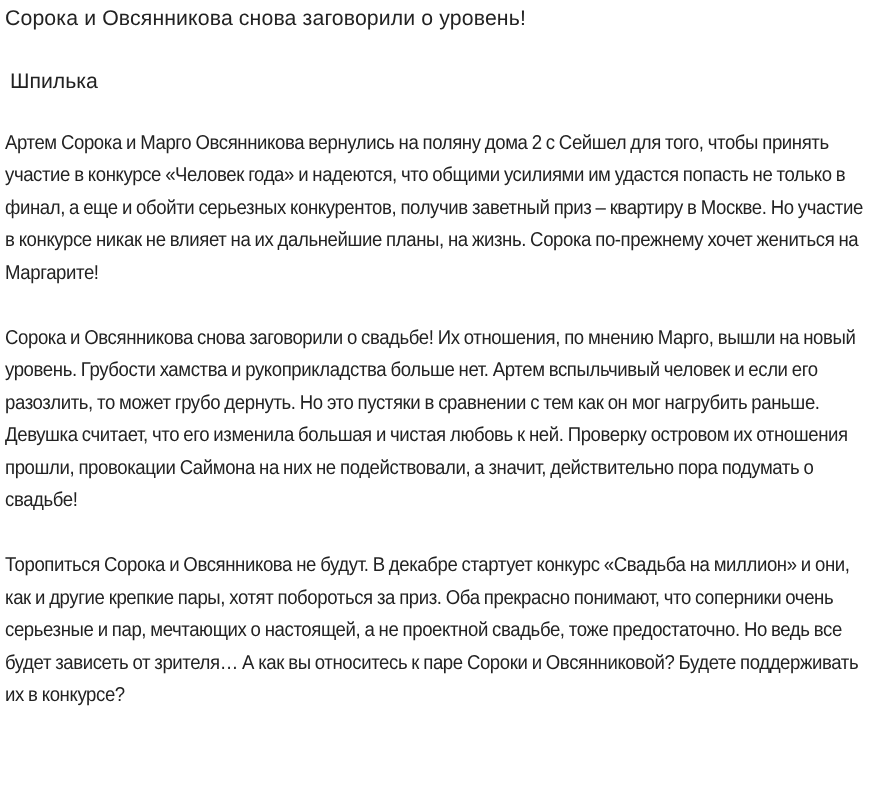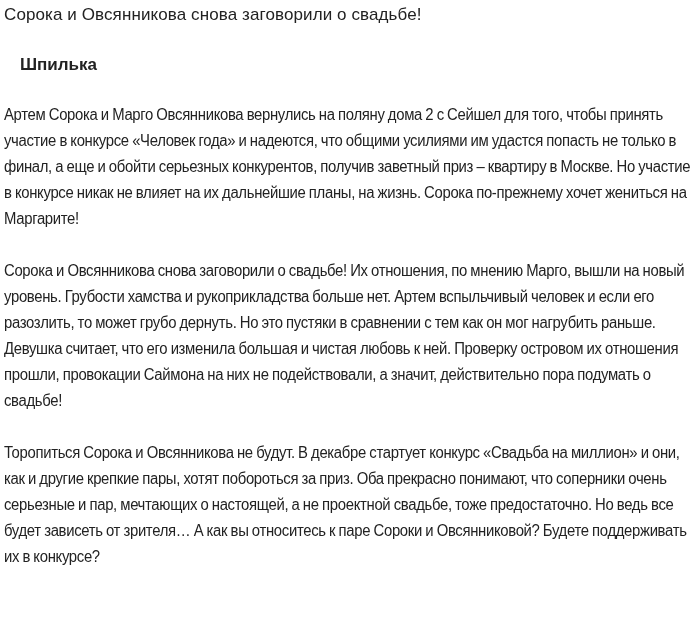--- a/index.html
+++ b/index.html
@@ -26,41 +26,41 @@
       line-height: 26px;
       margin: 0;
       padding-top: 2px;
       font-weight: normal;
       letter-spacing: 0.1px;
     }
     .category {
       font-family: "Liberation Sans", sans-serif;
       font-size: 17px;
       line-height: 26px;
-      margin: 16px;
+      margin: 4px;
       margin-top: 24px;
-      font-weight: bold;
+      font-weight: normal;
     }
     .para {
       font-family: "Liberation Sans", sans-serif;
       font-size: 16px;
       line-height: 26px;
       margin: 0;
       letter-spacing: -0.35px;
       word-spacing: -0.5px;
       transform: scaleX(0.93);
       transform-origin: left top;
       width: 742px;
     }
     .p1 { margin-top: 24px; }
     .p2 { margin-top: 26px; }
     .p3 { margin-top: 26px; }
   </style>
 </head>
 <body>
 
 <div class="article">
-  <h1 class="title">Сорока и Овсянникова снова заговорили о свадьбе!</h1>
+  <h1 class="title">Сорока и Овсянникова снова заговорили о уровень!</h1>
   <div class="category">Шпилька</div>
   <p class="para p1">Артем Сорока и Марго Овсянникова вернулись на поляну дома 2 с Сейшел для того, чтобы принять участие в конкурсе «Человек года» и надеются, что общими усилиями им удастся попасть не только в финал, а еще и обойти серьезных конкурентов, получив заветный приз – квартиру в Москве. Но участие в конкурсе никак не влияет на их дальнейшие планы, на жизнь. Сорока по-прежнему хочет жениться на Маргарите!</p>
   <p class="para p2">Сорока и Овсянникова снова заговорили о свадьбе! Их отношения, по мнению Марго, вышли на новый уровень. Грубости хамства и рукоприкладства больше нет. Артем вспыльчивый человек и если его разозлить, то может грубо дернуть. Но это пустяки в сравнении с тем как он мог нагрубить раньше. Девушка считает, что его изменила большая и чистая любовь к ней. Проверку островом их отношения прошли, провокации Саймона на них не подействовали, а значит, действительно пора подумать о свадьбе!</p>
   <p class="para p3">Торопиться Сорока и Овсянникова не будут. В декабре стартует конкурс «Свадьба на миллион» и они, как и другие крепкие пары, хотят побороться за приз. Оба прекрасно понимают, что соперники очень серьезные и пар, мечтающих о настоящей, а не проектной свадьбе, тоже предостаточно. Но ведь все будет зависеть от зрителя… А как вы относитесь к паре Сороки и Овсянниковой? Будете поддерживать их в конкурсе?</p>
 </div>
 
 </body></html>

